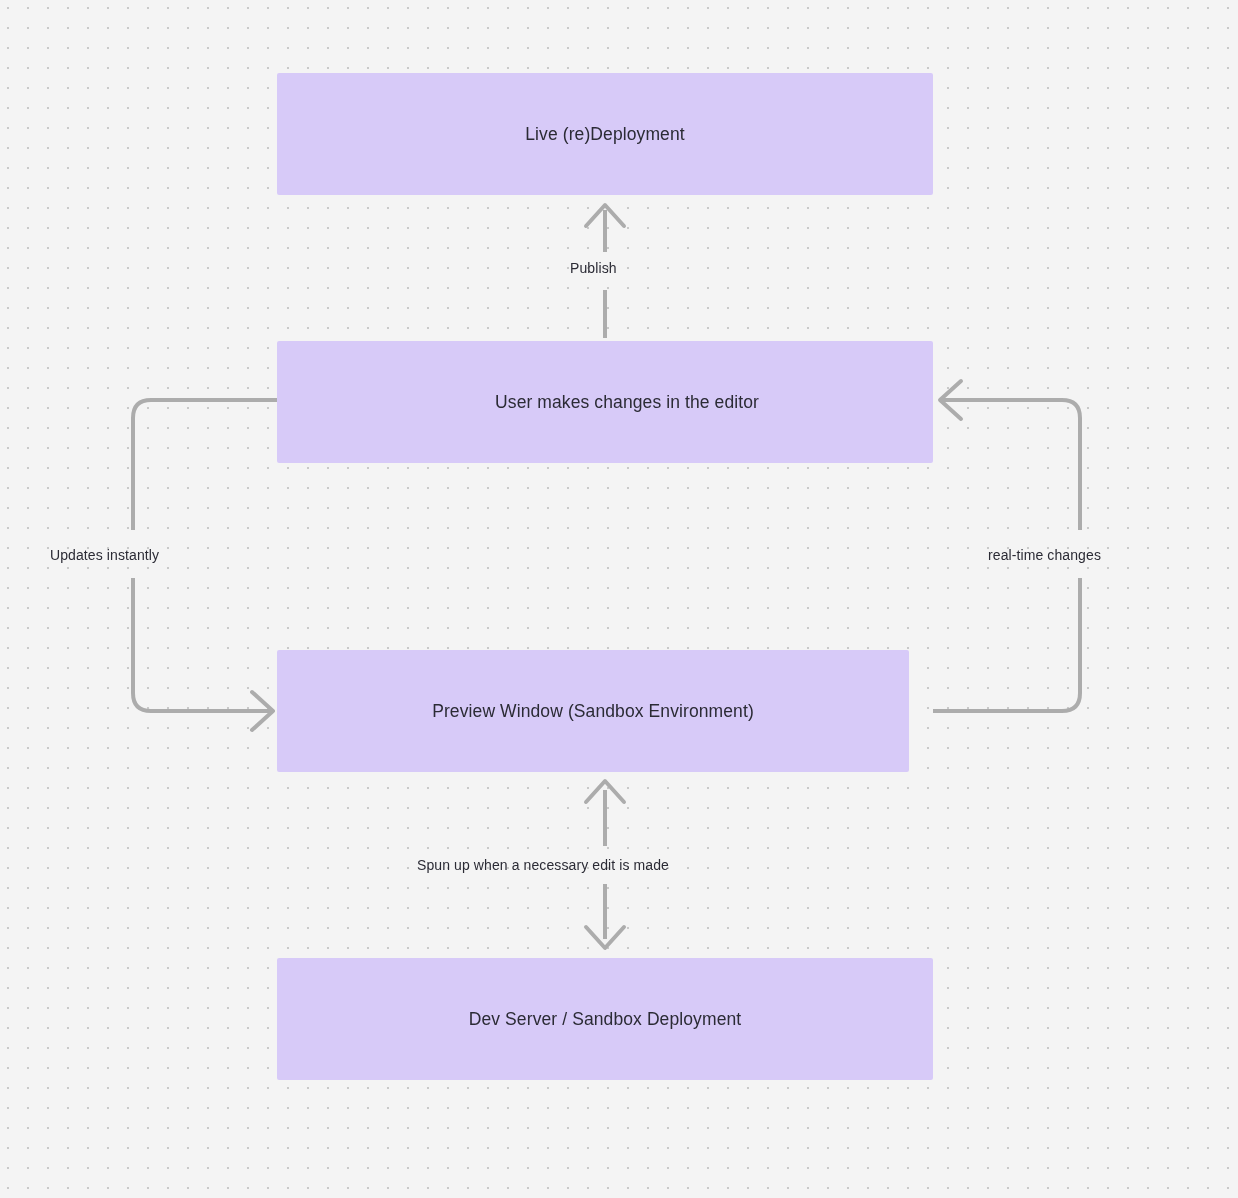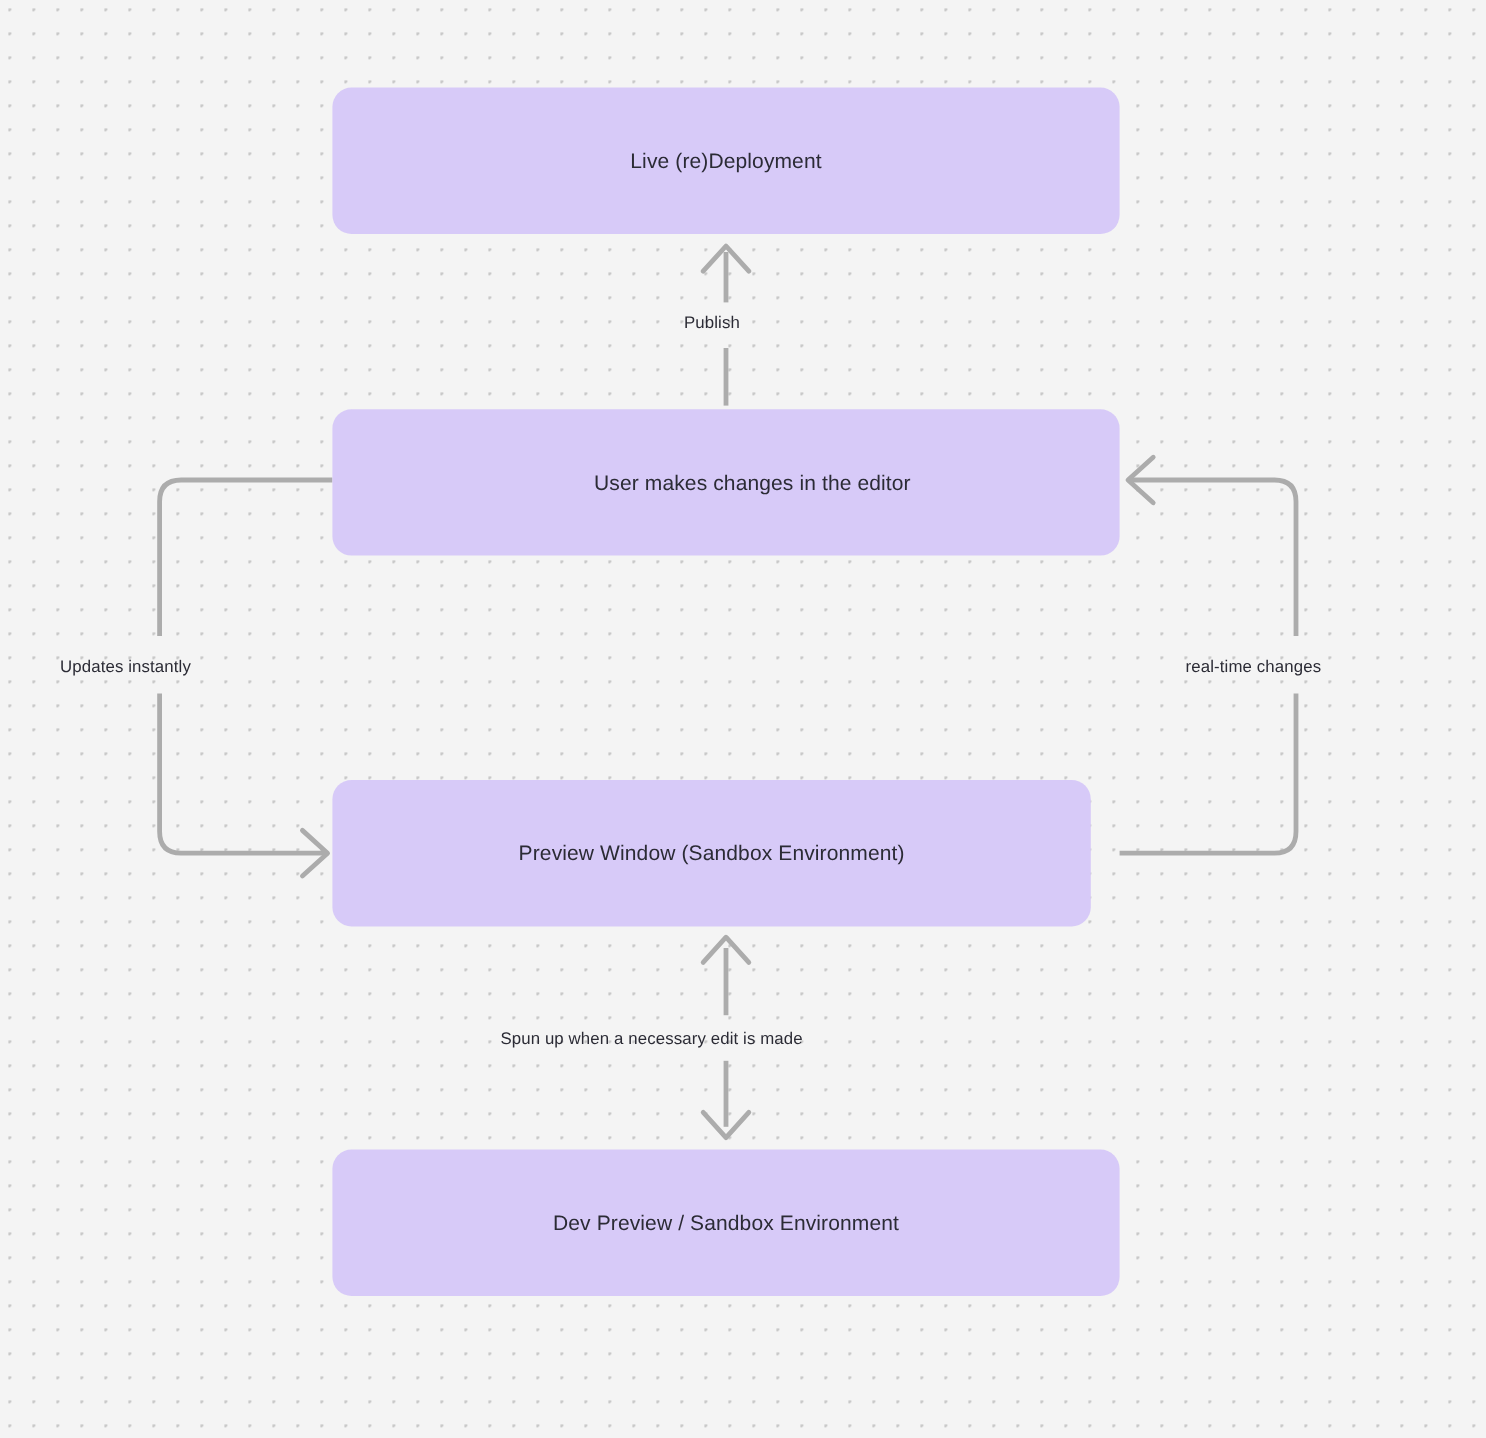--- a/index.html
+++ b/index.html
@@ -28,21 +28,21 @@
     position: absolute;
     left: 0;
     top: 0;
     width: 1238px;
     height: 1198px;
     pointer-events: none;
   }
   .node {
     position: absolute;
     background-color: #d7caf8;
-    border-radius: 16px;
+    border-radius: 2px;
     display: flex;
     align-items: center;
     justify-content: center;
     box-sizing: border-box;
   }
   .node-label {
     font-size: 17.5px;
     color: #2b2b35;
     letter-spacing: 0.1px;
     line-height: 1.2;
@@ -118,21 +118,21 @@
 
   <div class="node" id="node-editor">
     <span class="node-label">User makes changes in the editor</span>
   </div>
 
   <div class="node" id="node-preview">
     <span class="node-label">Preview Window (Sandbox Environment)</span>
   </div>
 
   <div class="node" id="node-devserver">
-    <span class="node-label">Dev Preview / Sandbox Environment</span>
+    <span class="node-label">Dev Server / Sandbox Deployment</span>
   </div>
 
   <div class="edge-label" id="label-publish">Publish</div>
 
   <div class="edge-label" id="label-updates">Updates instantly</div>
 
   <div class="edge-label" id="label-feedback">real-time changes</div>
 
   <div class="edge-label" id="label-spunup">Spun up when a necessary edit is made</div>
 

